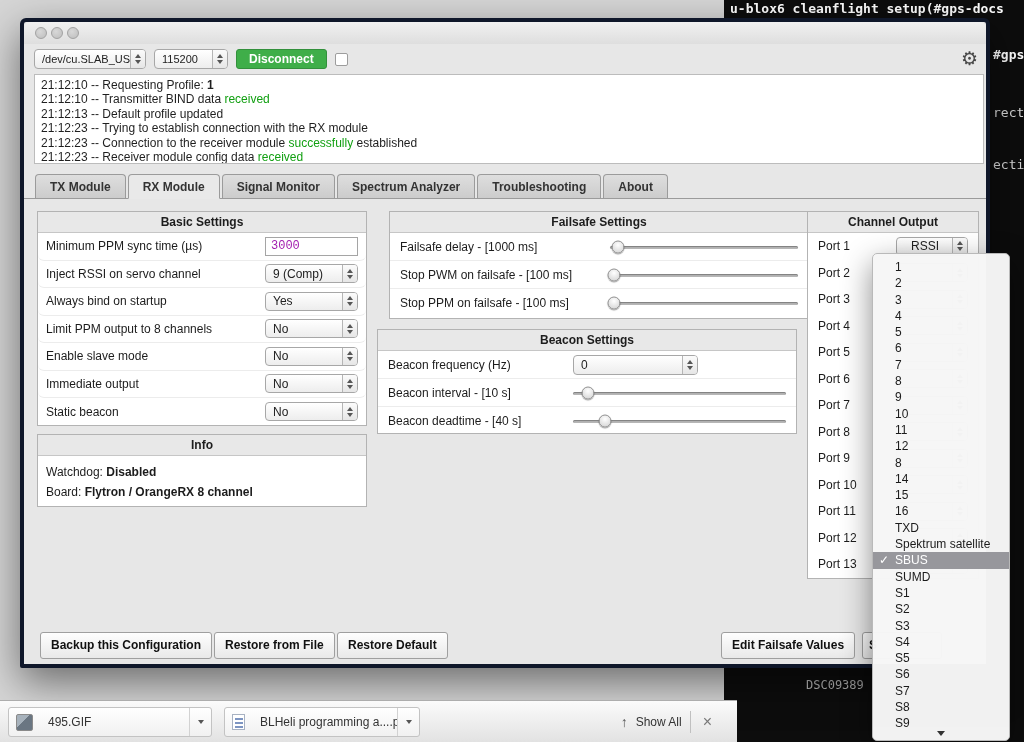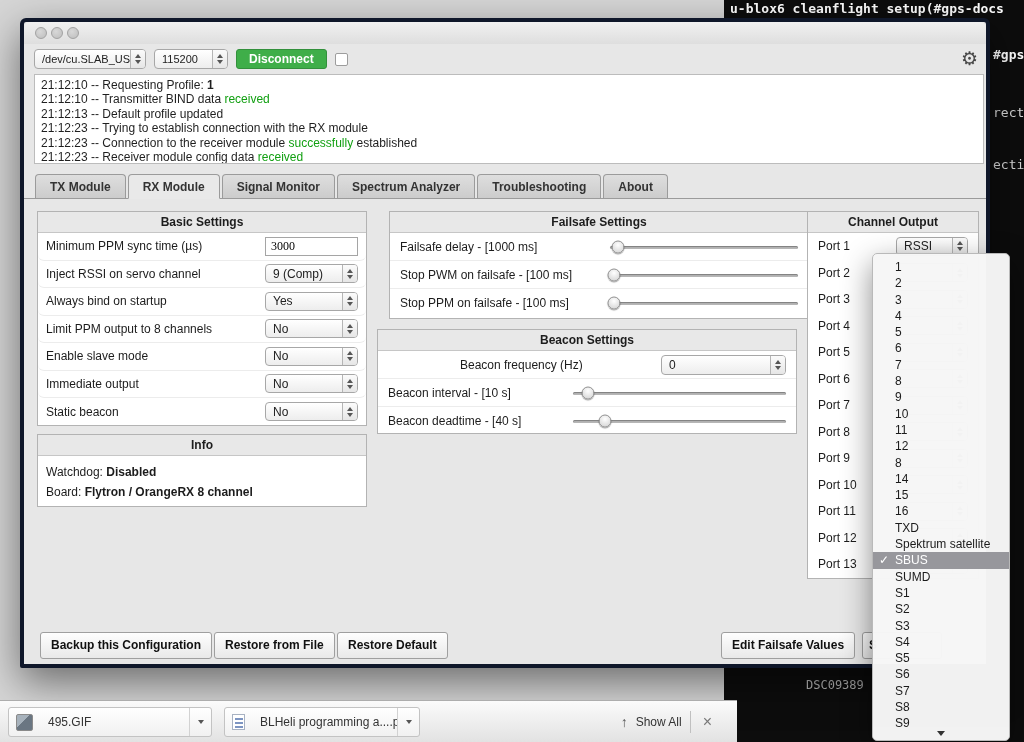--- a/index.html
+++ b/index.html
@@ -60,43 +60,43 @@
   #p-info     { left:13px;  top:412px; width:330px; height:73px;  }
   #p-failsafe { left:353px; top:189px; width:420px; height:108px;margin-left:12px; }
   #p-beacon   { left:353px; top:307px; width:420px; height:105px; }
   #p-channel  { left:783px; top:189px; width:172px; height:368px; }
 
   .b-row { display:flex; align-items:center; justify-content:space-between; height:27.5px; padding:0 8px;
            border-bottom:1px solid #ececec;border-radius:6px; }
   .b-row:last-child { border-bottom:none; }
   .b-label { font-size:12px; color:#1c1c1c; white-space:nowrap; }
   .ctl-input { width:93px; height:19px; border:1px solid #a5a5a5; font-size:12px; padding:0 5px;
-               font-family:Liberation Serif, serif; background:#fff; color:#000000; }
+               font-family:Liberation Mono, monospace; background:#fff; color:#a21caf; }
   .b-row .combo { width:93px; height:19px; }
 
   .info-body { padding:6px 8px; }
   .i-row { font-size:12px; line-height:20px; color:#1c1c1c; white-space:nowrap; }
   .i-val { font-weight:bold; }
 
   .f-row { display:flex; align-items:center; height:28px; padding:0 10px; border-bottom:1px solid #ececec; }
   .rows > .f-row:last-child, .f-rows > .f-row:last-child { border-bottom:none; }
   .f-label { font-size:12px; color:#1c1c1c; width:210px; white-space:nowrap; }
   #p-beacon .f-label { width:185px; }
   .slider { position:relative; flex:1; height:16px; }
   .sl-trk { position:absolute; left:0; right:0; top:7px; height:3px; background:#b6b6b6; border-radius:2px;
             box-shadow:inset 0 1px 1px rgba(0,0,0,.3); }
   .sl-thumb { position:absolute; top:8px; width:13px; height:13px; border-radius:50%;
               background:radial-gradient(circle at 50% 32%, #ffffff, #d0d0d0); border:1px solid #8f8f8f;
               transform:translate(-50%,-50%); box-shadow:0 1px 1px rgba(0,0,0,.35); }
-  .freq-row { justify-content:flex-end;gap:16px; }
+  .freq-row { justify-content:flex-start; }
   #cmb-freq { width:125px; height:20px; }
 
   .c-row { display:flex; align-items:center; justify-content:space-between; height:26.5px; padding:0 10px; }
   .c-label { font-size:12px; color:#1c1c1c; }
-  .c-row .combo { width:72px; height:19px; }
+  .c-row .combo { width:72px; height:19px;padding-left:7px; }
 
   .fbtn { position:absolute; top:610px; height:27px; line-height:25px; padding:0 10px;
           background:linear-gradient(#fefefe,#e9e9e9); border:1px solid #9f9f9f; border-radius:3px;
           font-size:12px; font-weight:bold; color:#111; text-align:center; white-space:nowrap; }
   #fb1{left:16px;} #fb2{left:190px;} #fb3{left:313px;} #fb4{left:697px;}
   #fb5{left:838px; width:80px; text-align:left; padding-left:6px;}
 
   
   .dlbar { position:absolute; left:0; top:700px; width:737px; height:42px;
            background:linear-gradient(#fbfbfb,#e2e2e2); border-top:1px solid #adadad; z-index:3; }

